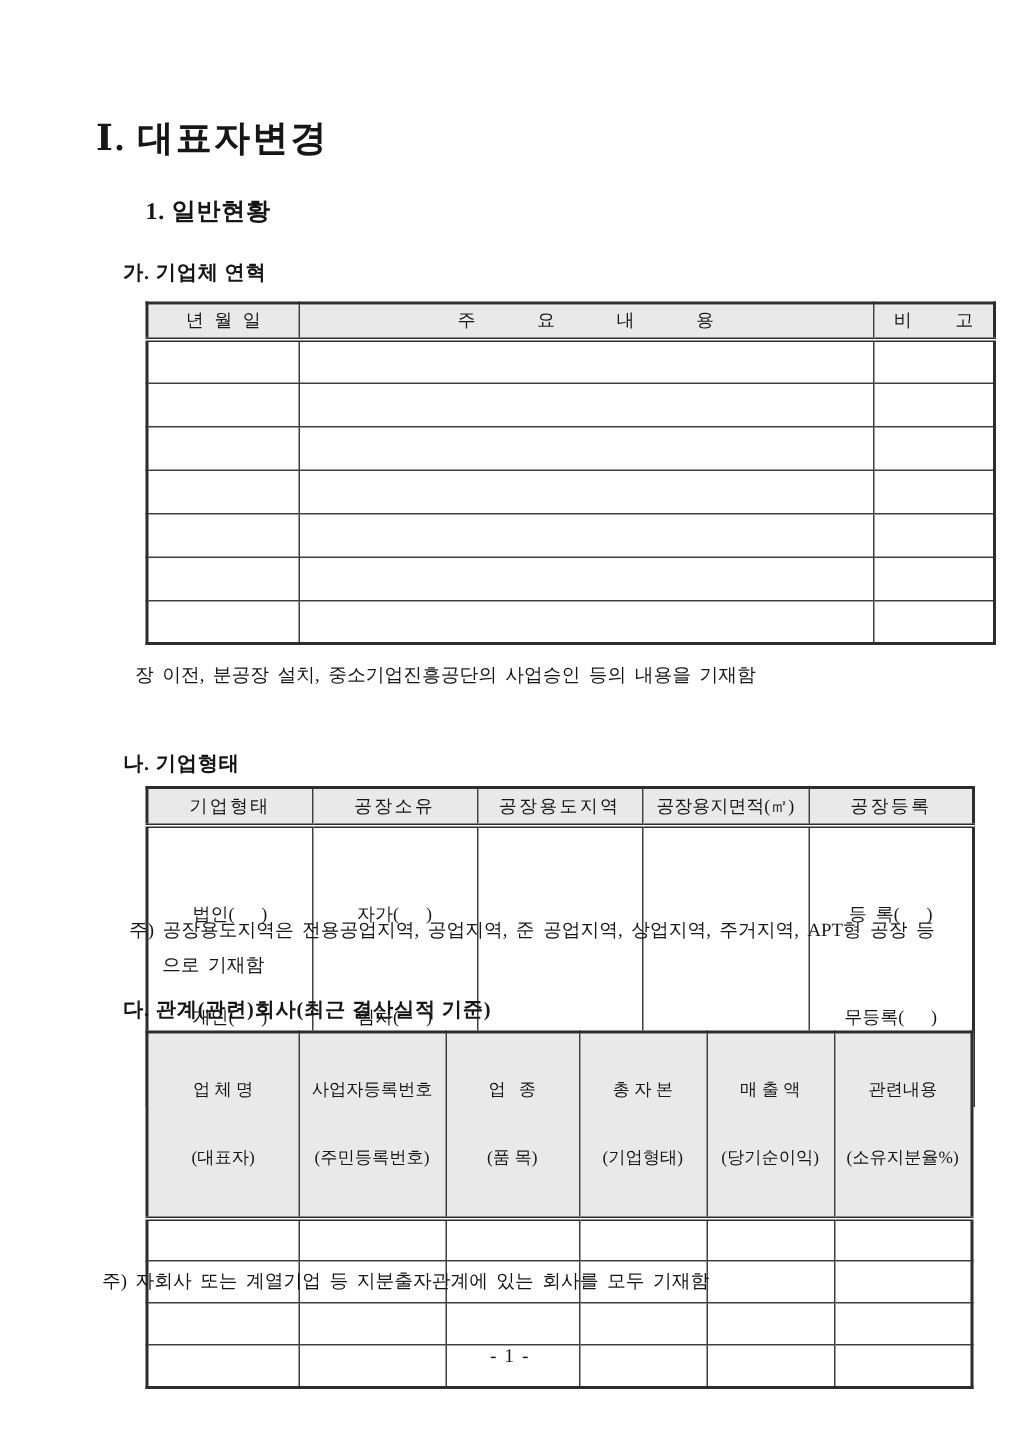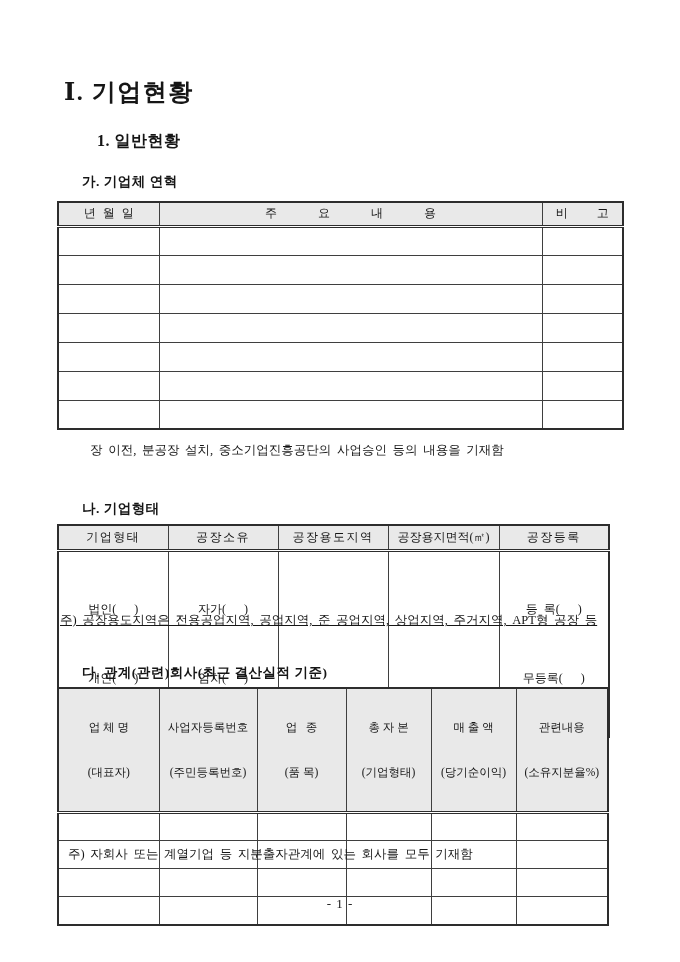--- a/index.html
+++ b/index.html
@@ -16,21 +16,21 @@
 
   
   #title   { top: 76px;  left: 64px; font-size: 24px;   font-weight: bold; letter-spacing: 1.5px; }
   #sec-general { top: 131px; left: 62px; font-size: 16px; font-weight: bold; letter-spacing: 0.5px; margin-left: 35px; }
   .sub-heading { font-size: 13.5px; font-weight: bold; letter-spacing: 0.5px; text-align: center; }
   #h-ga { top: 173px; left: 82px; }
   #h-na { top: 500px; left: 82px; }
   #h-da { top: 664px; left: 82px; }
 
   
-  table { border-collapse: collapse; table-layout: fixed; }
+  table { border-collapse: collapse; table-layout: fixed; margin-left: 40px; }
   .doc-table { border: 2px solid #2d2d2d; background: #fff; }
   .doc-table th, .doc-table td {
     border: 1px solid #3f3f3f;
     white-space: pre;
     overflow: hidden;
     text-align: center;
     vertical-align: middle;
     padding: 0;
     font-weight: normal;
   }
@@ -52,30 +52,30 @@
   #t2 thead th.tight { letter-spacing: 0; }
   #t2 tbody td { height: 53px; font-size: 12px; line-height: 23px; }
 
   #t3 { top: 687px; left: 57px; width: 550px; }
   #t3 thead th { height: 32px; font-size: 11.5px; line-height: 15px; padding: 1px 0; }
   #t3 tbody td { height: 28px; }
 
   
   .note { font-size: 12.5px; line-height: 23px; word-spacing: 2.5px; }
   #note1 { top: 439px; left: 68px; width: 560px; }
-  #note2 { top: 609px; left: 60px; width: 560px; text-decoration: underline; }
+  #note2 { top: 609px; left: 86px; width: 560px; }
   #note3 { top: 843px; left: 68px; width: 560px; }
   .note .cont { margin-left: 22px; }
 
   #pagenum { top: 896px; left: 0; width: 680px; text-align: center; font-size: 13px; letter-spacing: 1px; }
 </style>
 </head>
 <body>
 
-<div id="title" class="abs">Ⅰ. 기업현황</div>
+<div id="title" class="abs">Ⅰ. 대표자변경</div>
 
 <div id="sec-general" class="abs">1. 일반현황</div>
 
 <div id="h-ga" class="abs sub-heading">가. 기업체 연혁</div>
 
 <table id="t1" class="abs doc-table">
   <colgroup>
       <col style="width:101px">
       <col style="width:383px">
       <col style="width:81px">
@@ -164,20 +164,21 @@
       <td>
         <div>등  록(      )</div>
         <div>무등록(      )</div>
       </td>
     </tr>
   </tbody>
 </table>
 
 <div id="note2" class="abs note">
   <div>주) 공장용도지역은 전용공업지역, 공업지역, 준 공업지역, 상업지역, 주거지역, APT형 공장 등</div>
+  <div class="cont">으로 기재함</div>
 </div>
 
 <div id="h-da" class="abs sub-heading">다. 관계(관련)회사(최근 결산실적 기준)</div>
 
 <table id="t3" class="abs doc-table">
   <colgroup>
       <col style="width:101px">
       <col style="width:98px">
       <col style="width:89px">
       <col style="width:85px">

